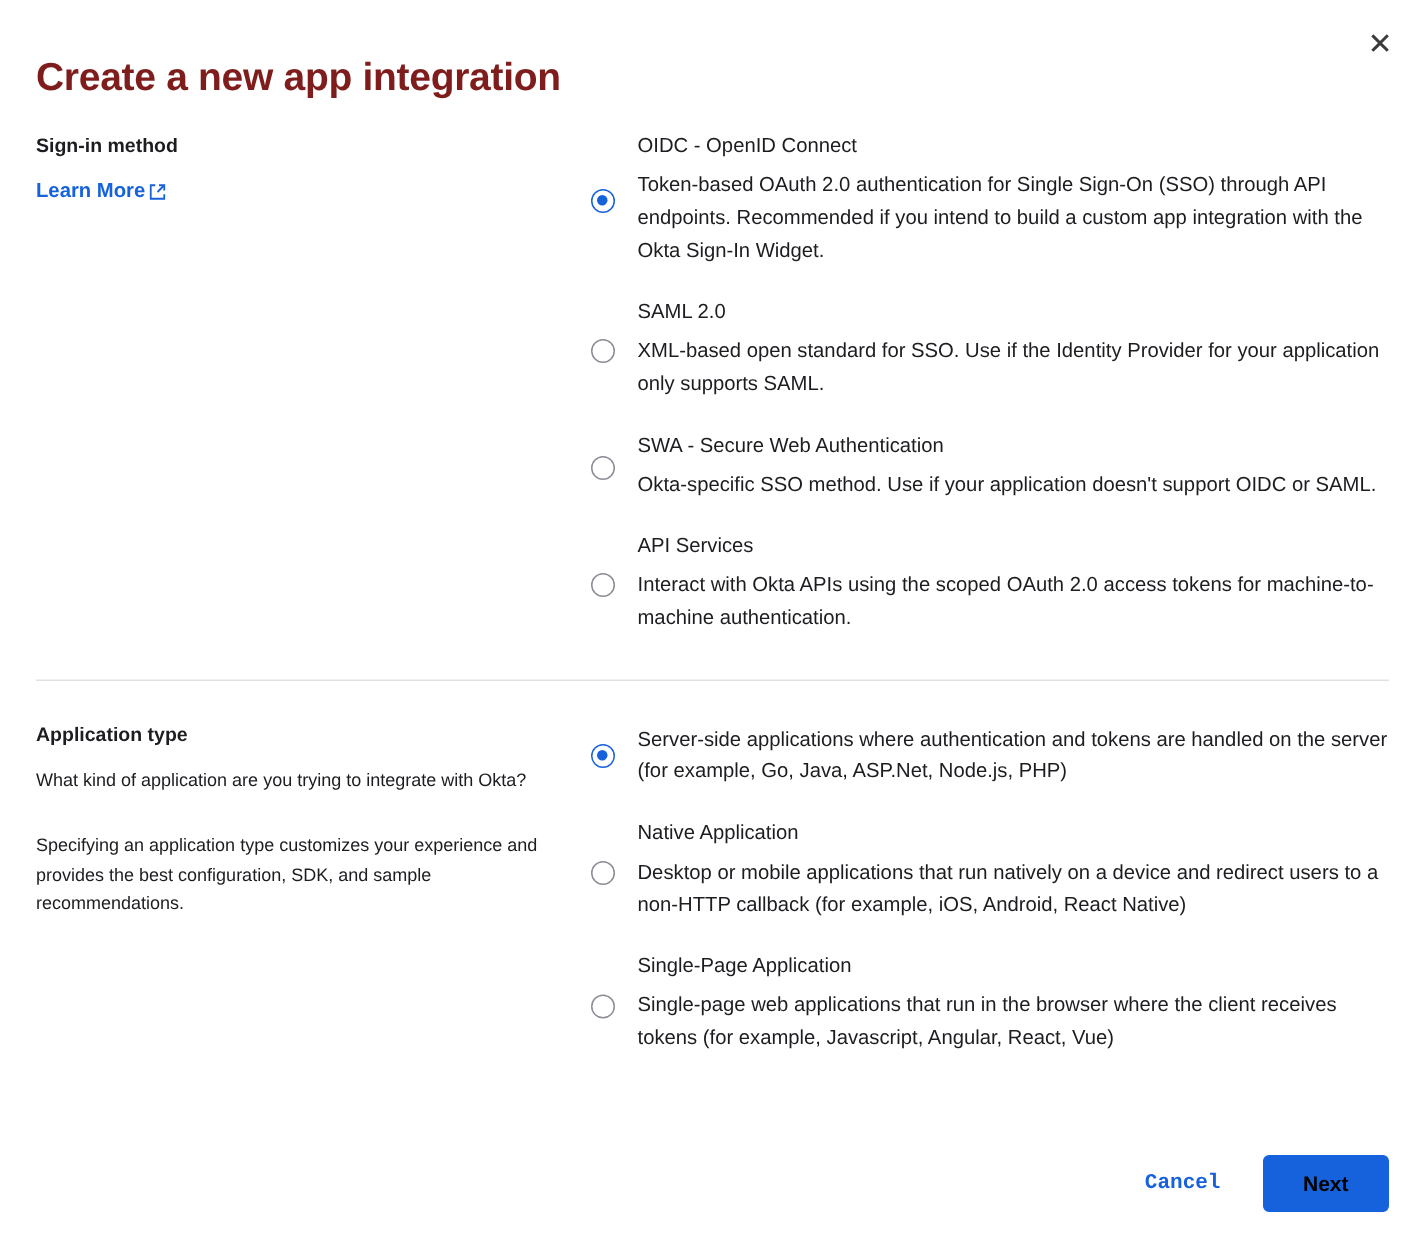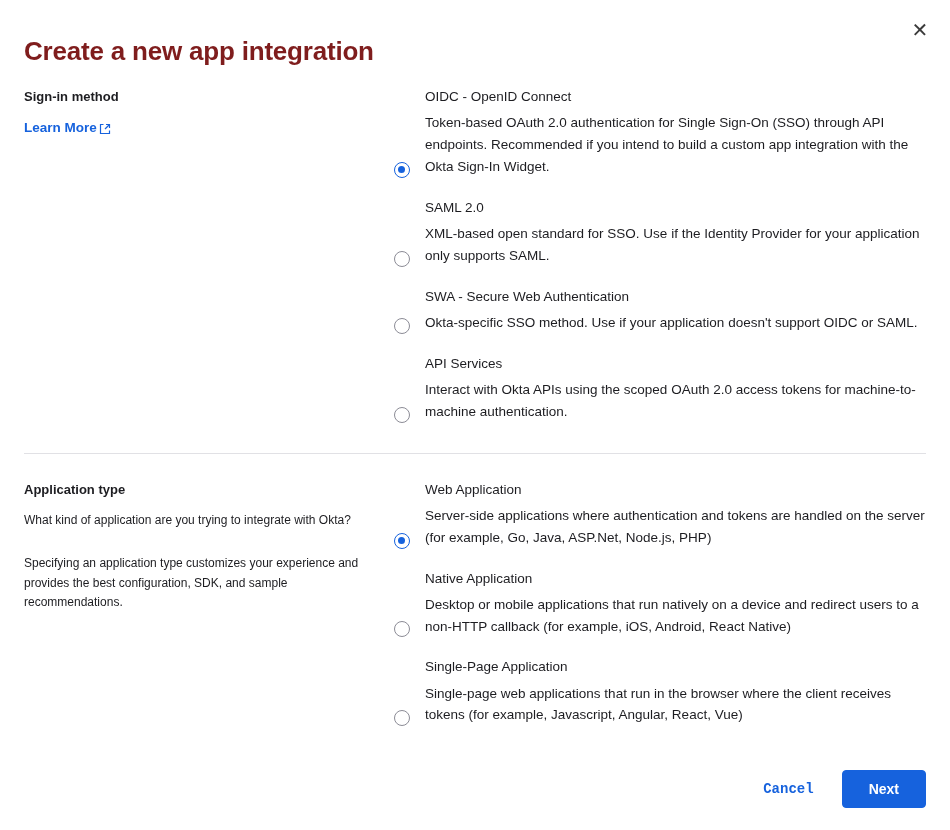--- a/index.html
+++ b/index.html
@@ -84,21 +84,21 @@
   }
   .desc-para {
     font-size: 12px;
     line-height: 1.62;
     color: #1d1d21;
     margin: 0 0 24px 0;
     max-width: 345px;
   }
   .radio-row {
     display: flex;
-    align-items: flex-end;
+    align-items: center;
     margin-bottom: 22px;
     cursor: pointer;
   }
   .radio-row:last-child { margin-bottom: 0; }
   .radio-mark {
     flex: 0 0 auto;
     width: 16px;
     height: 16px;
     border-radius: 50%;
     border: 1.5px solid #8c8c96;
@@ -154,21 +154,21 @@
     color: #1662dd;
     font-size: 14px;
     font-weight: bold;
     cursor: pointer;
     font-family: Liberation Mono, monospace;
     padding: 6px 2px;
   }
   .btn-next {
     background: #1662dd;
     border: 1px solid #1662dd;
-    color: #ffffff;
+    color: #000000;
     font-size: 14px;
     font-weight: bold;
     border-radius: 4px;
     padding: 10px 26px;
     cursor: pointer;
     font-family: "Liberation Sans", sans-serif;
   }
   .sec1-right { padding-top: 22px; }
   .sec2 { padding-top: 6px; }
 </style>
@@ -238,21 +238,20 @@
     <div class="section-left">
       <div class="section-label">Application type</div>
       <p class="desc-para">What kind of application are you trying to integrate with Okta?</p>
       <p class="desc-para">Specifying an application type customizes your experience and provides the best configuration, SDK, and sample recommendations.</p>
     </div>
     <div class="section-right">
 
       <div class="radio-row checked">
         <span class="radio-mark"></span>
         <span class="radio-text">
-          <span class="radio-title" style="display:block">Web Application</span>
           <span class="radio-desc" style="display:block">Server-side applications where authentication and tokens are handled on the server (for example, Go, Java, ASP.Net, Node.js, PHP)</span>
         </span>
       </div>
 
       <div class="radio-row">
         <span class="radio-mark"></span>
         <span class="radio-text">
           <span class="radio-title" style="display:block">Native Application</span>
           <span class="radio-desc" style="display:block">Desktop or mobile applications that run natively on a device and redirect users to a non-HTTP callback (for example, iOS, Android, React Native)</span>
         </span>

